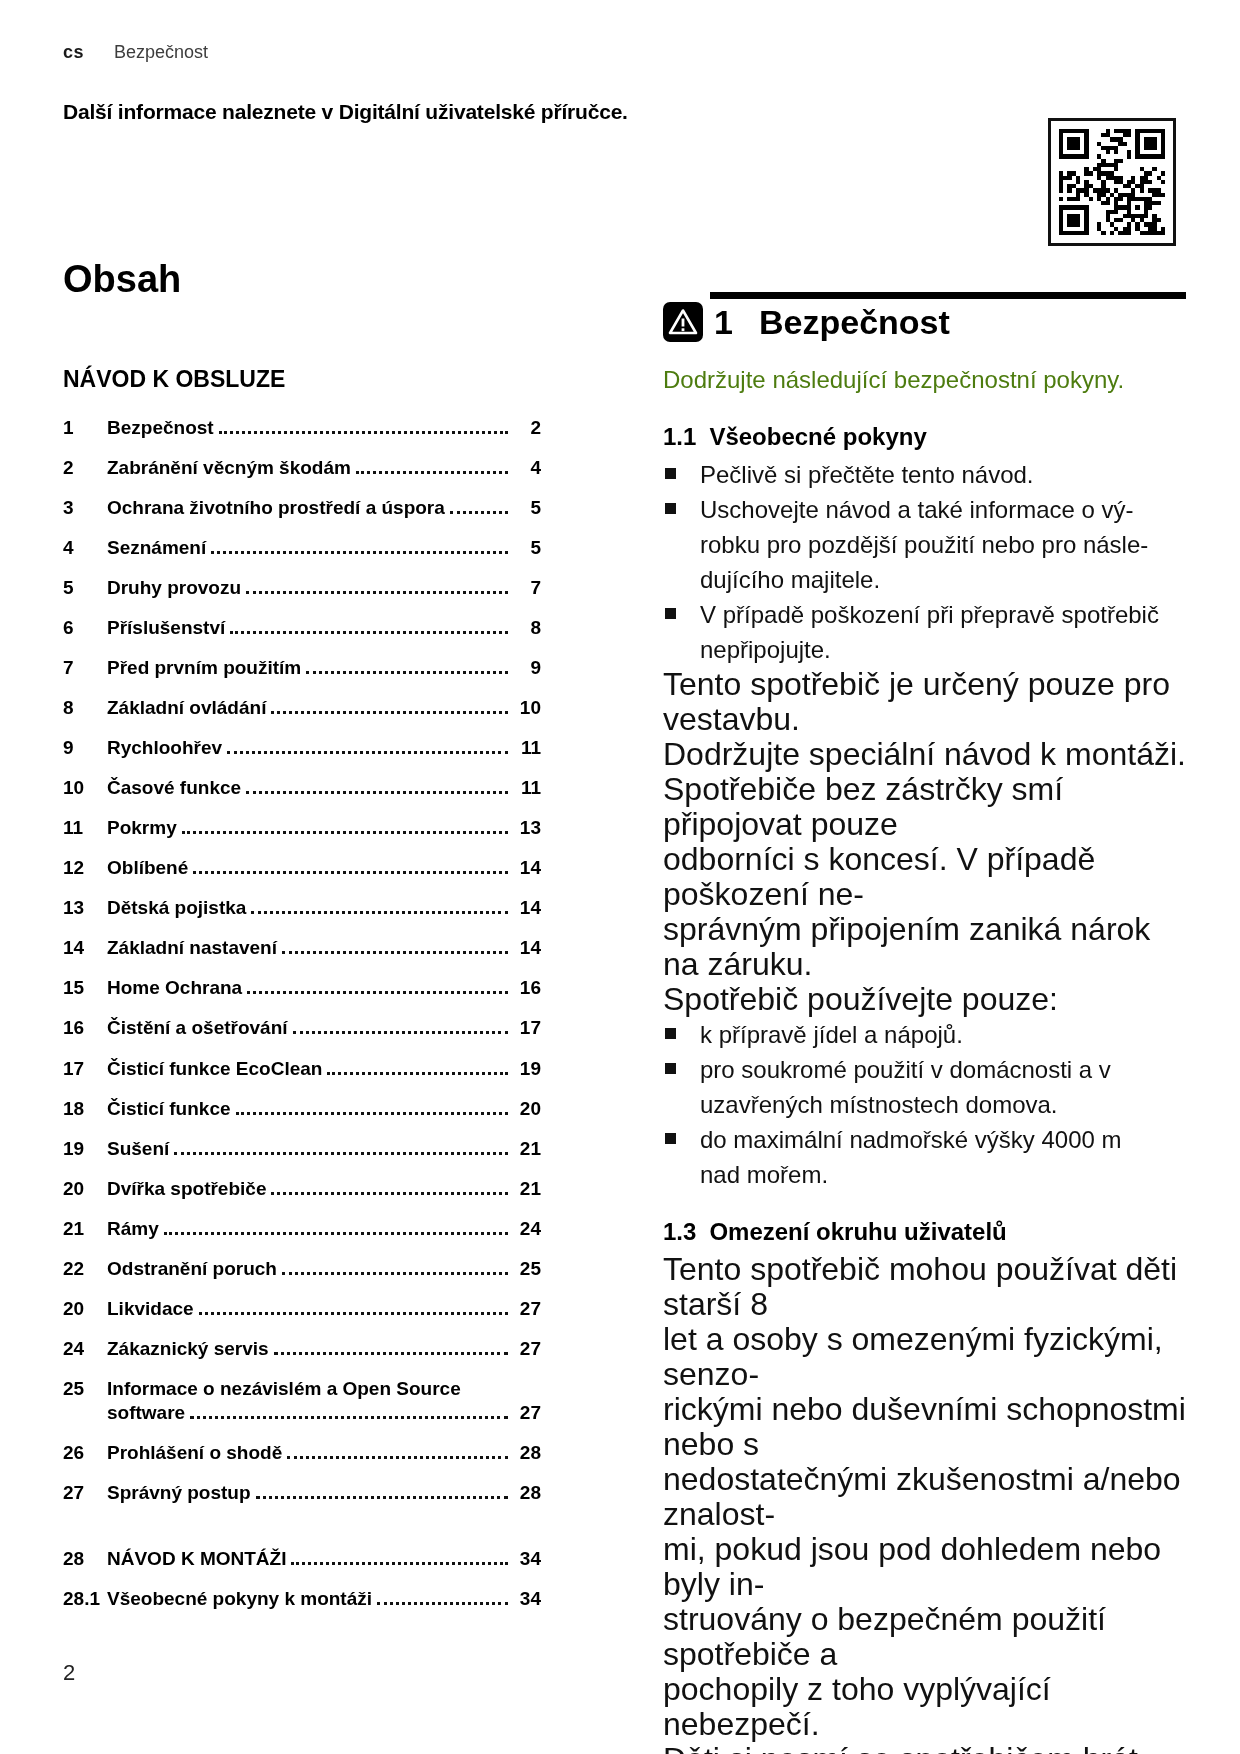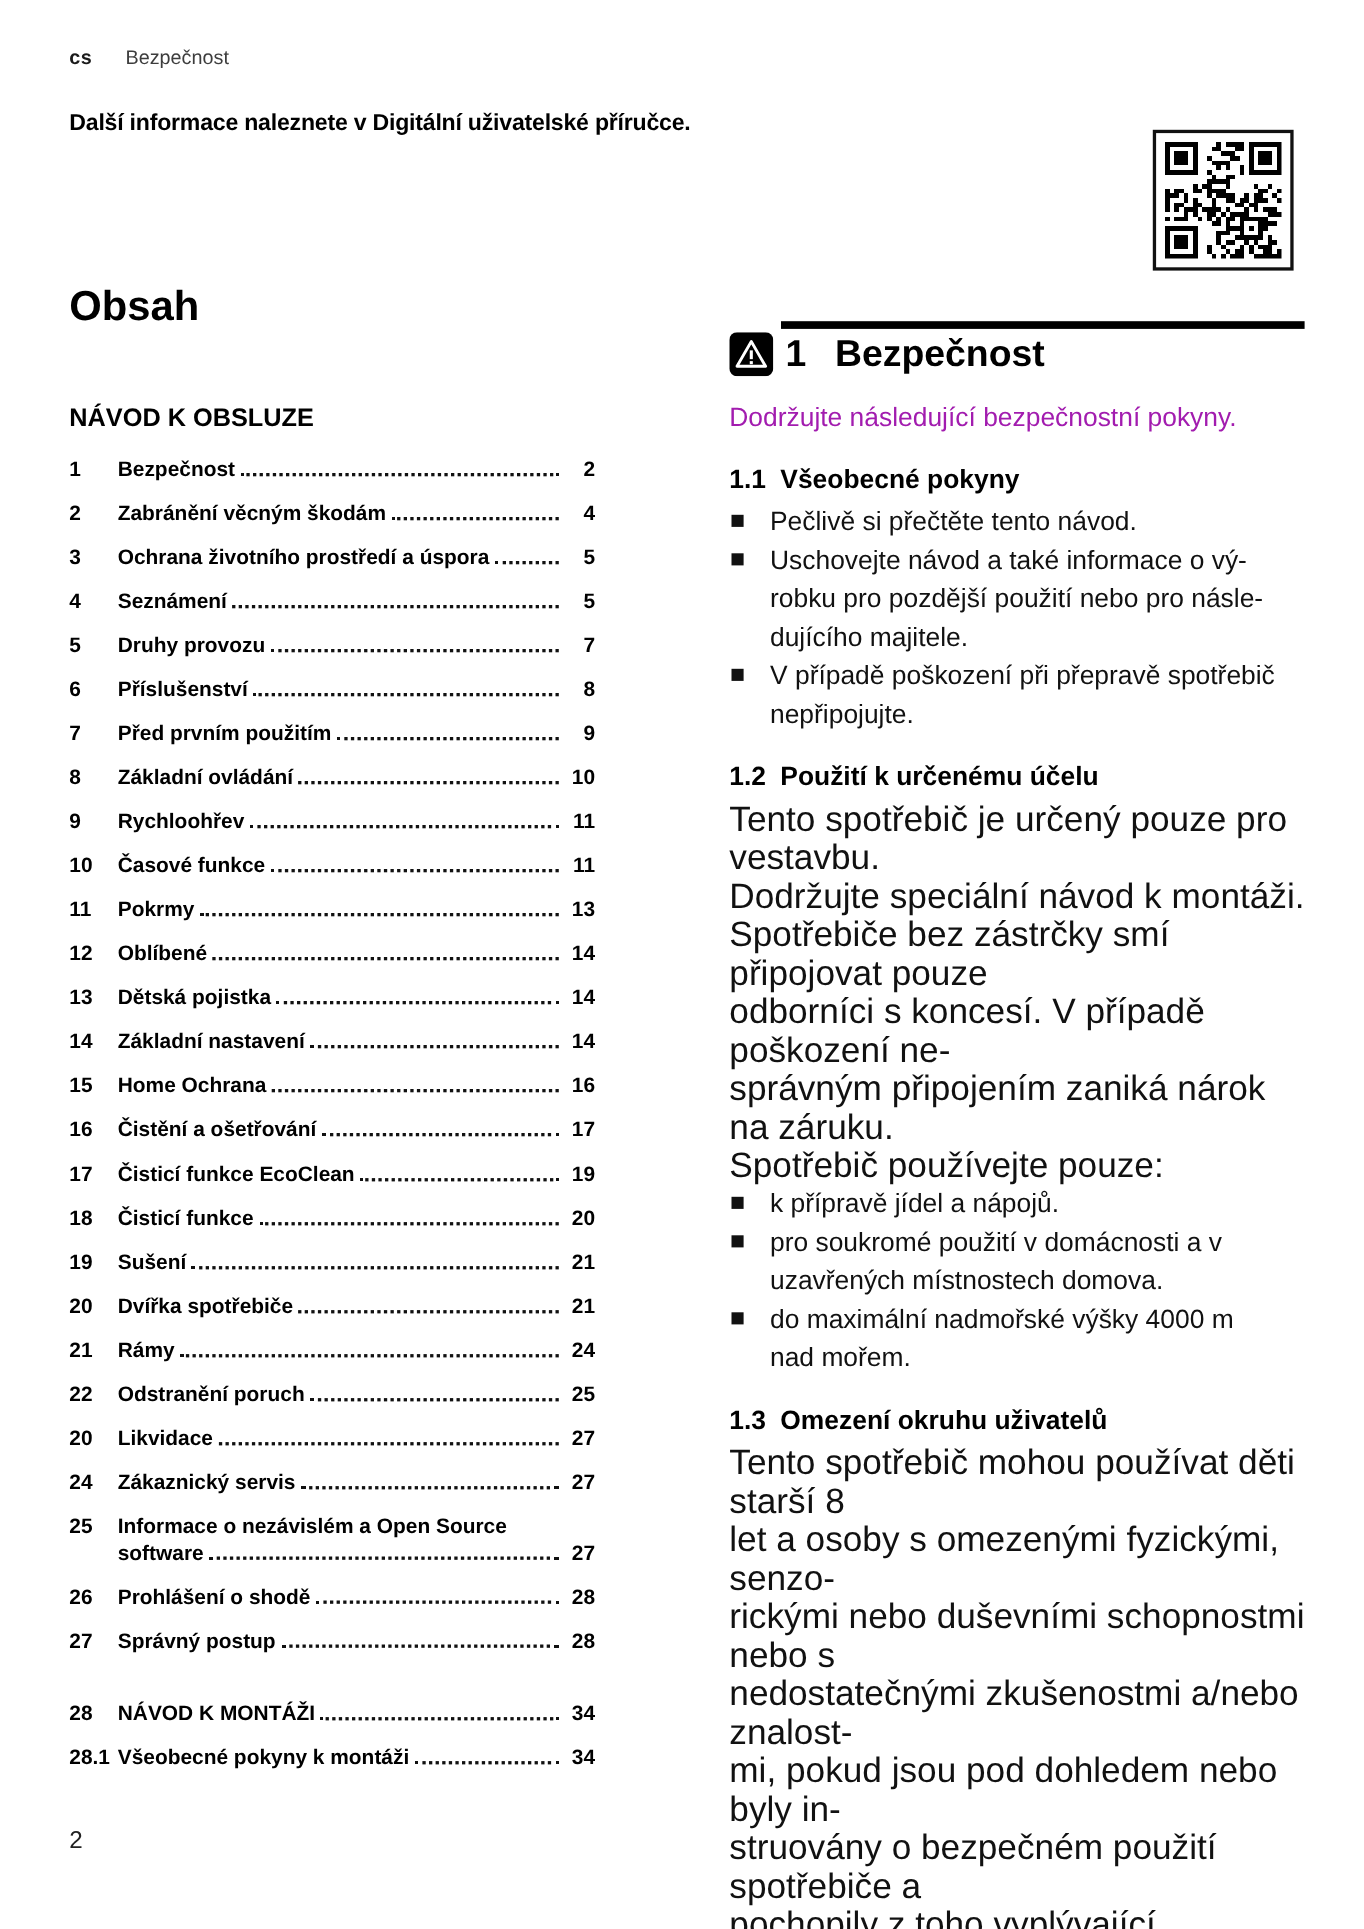--- a/index.html
+++ b/index.html
@@ -36,21 +36,21 @@
   .toc-page{flex:0 0 auto;min-width:28px;text-align:right;}
   .toc-wrap2{display:flex;align-items:baseline;margin-left:44px;}
   .toc-gap{height:26px;}
   
   .safety{position:absolute;left:663px;top:292px;width:523px;}
   .chapter-rule{height:7px;background:#000;margin-left:47px;}
   .chapter-head{display:flex;align-items:center;margin-top:3px;}
   .warn-icon{width:40px;height:40px;flex:0 0 40px;}
   .chapter-title{font-size:34px;font-weight:bold;margin-left:9px;display:flex;color:#000;}
   .chapter-title .cnum{width:47px;box-sizing:border-box;padding-left:2px;}
-  .intro{margin-top:20px;font-size:24px;line-height:35px;color:#a21caf;}
+  .intro{margin-top:20px;font-size:24px;line-height:35px;color:#4d7c0f;}
   .section{margin-top:0;}
   .sec-head{display:flex;font-size:24px;font-weight:bold;margin:26px 0 6px;color:#000;}
   .sec-head .snum{margin-right:13px;}
   .section p{margin:0;font-size:32px;line-height:35px;white-space:pre-line;color:#111;}
   .bullets{list-style:none;margin:0;padding:0;}
   .bullets li{position:relative;padding-left:37px;font-size:24px;line-height:35px;white-space:pre-line;color:#111;}
   .bullets li::before{content:"";position:absolute;left:2px;top:11px;width:11px;height:11px;background:#111;}
   
   .pagenum{position:absolute;left:63px;top:1660px;font-size:22px;color:#222;}
 </style>
@@ -628,24 +628,20 @@
           <ul class="bullets">
             <li>Pečlivě si přečtěte tento návod.</li>
             <li>Uschovejte návod a také informace o vý-
 robku pro pozdější použití nebo pro násle-
 dujícího majitele.</li>
             <li>V případě poškození při přepravě spotřebič
 nepřipojujte.</li>
           </ul>
         </div>
         <div class="section">
-          <div class="sec-head">
-            <span class="snum">1.2</span>
-            <span>Použití k určenému účelu</span>
-          </div>
           <p>Tento spotřebič je určený pouze pro vestavbu.
 Dodržujte speciální návod k montáži.
 Spotřebiče bez zástrčky smí připojovat pouze
 odborníci s koncesí. V případě poškození ne-
 správným připojením zaniká nárok na záruku.
 Spotřebič používejte pouze:</p>
           <ul class="bullets">
             <li>k přípravě jídel a nápojů.</li>
             <li>pro soukromé použití v domácnosti a v
 uzavřených místnostech domova.</li>

